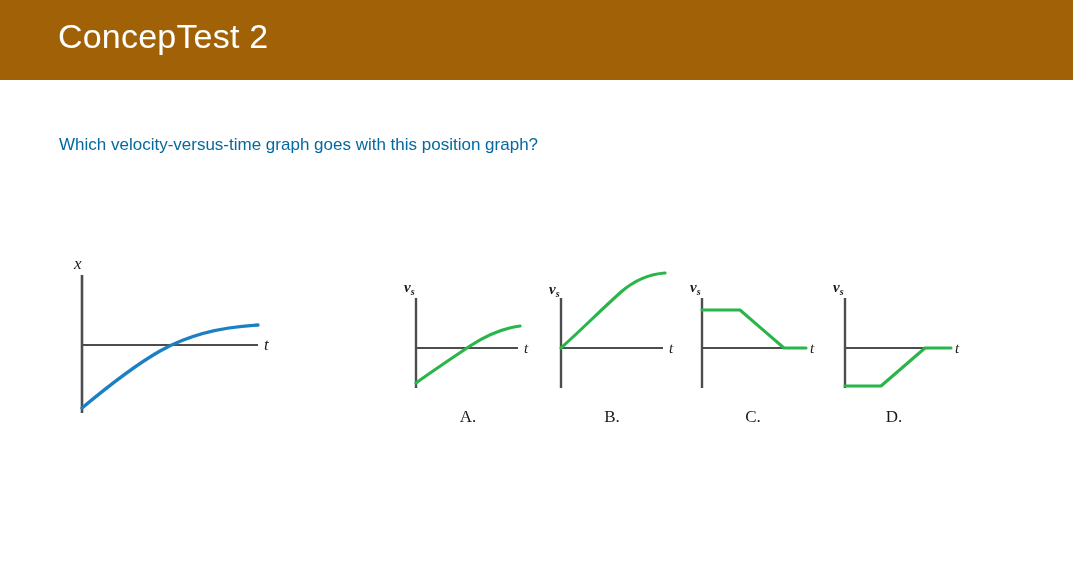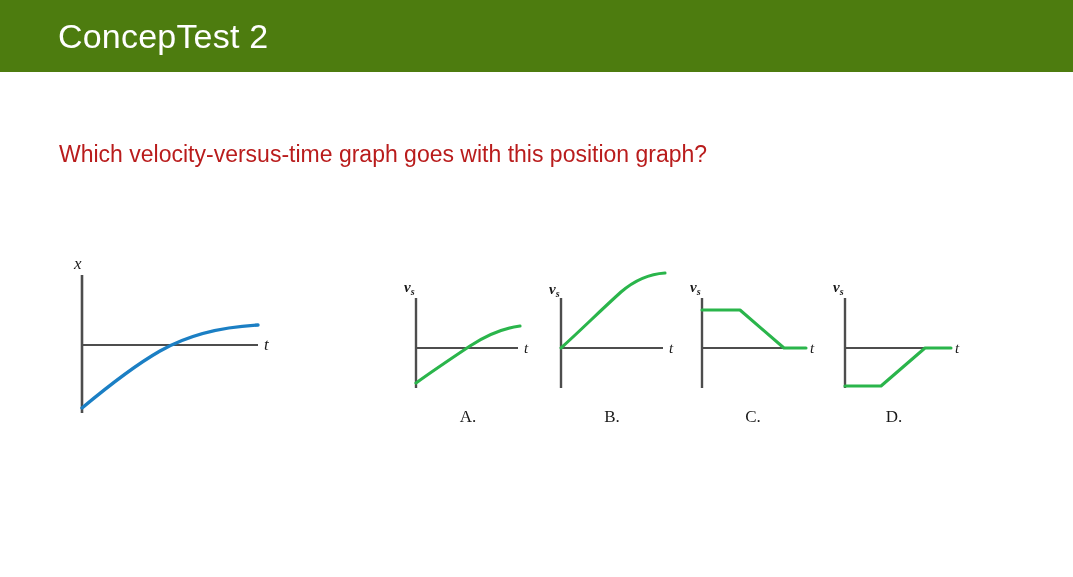--- a/index.html
+++ b/index.html
@@ -21,48 +21,47 @@
     height: 577px;
     background: #ffffff;
   }
 
   
   #title-bar {
     position: absolute;
     left: 0;
     top: 0;
     width: 1073px;
-    height: 72px;
-    background: #4d7c0f;
+    height: 80px;
+    background: #a16207;
   }
   #title-text {
     position: absolute;
     left: 58px;
     top: 16px;
     font-family: "Liberation Sans", sans-serif;
     font-size: 34px;
     font-weight: 400;
     color: #FFFFFF;
     letter-spacing: 0.2px;
     white-space: nowrap;
     line-height: 40px;
   }
 
   
   #question-text {
     position: absolute;
     left: 59px;
     top: 130px;
     font-family: "Liberation Sans", sans-serif;
-    font-size: 23px;
+    font-size: 17px;
     font-weight: 400;
-    color: #b91c1c;
+    color: #0369a1;
     white-space: nowrap;
     line-height: 30px;
-    margin-top: 9px;
   }
   .graph-svg {
     position: absolute;
     overflow: visible;
   }
   .option-letter {
     position: absolute;
     font-family: "Liberation Serif", serif;
     font-size: 17px;
     color: #1a1a1a;

